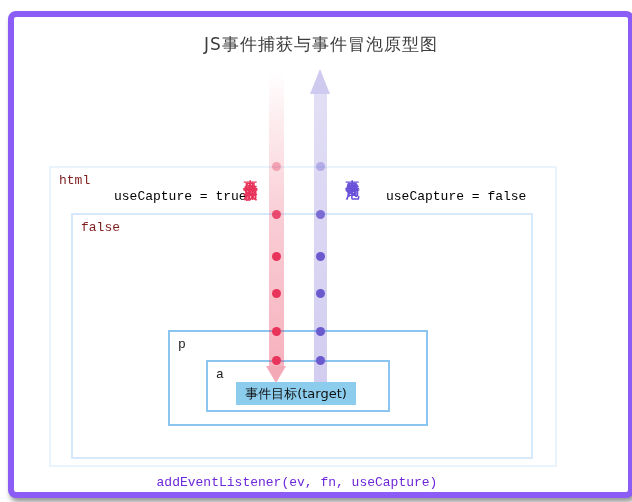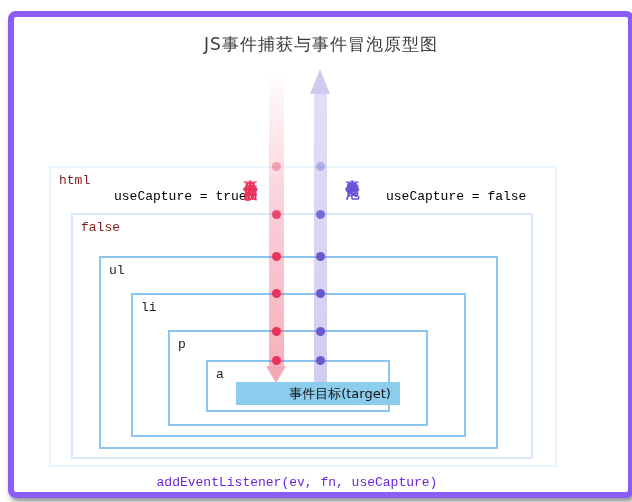--- a/index.html
+++ b/index.html
@@ -39,44 +39,38 @@
   .band-bubble{left:300px;top:77px;width:13px;height:289px;
     background:linear-gradient(to bottom,rgba(106,90,205,.20) 0%,rgba(106,90,205,.30) 100%);}
   .arrow-bubble{left:296px;top:52px;width:0;height:0;
     border-left:10px solid transparent;border-right:10px solid transparent;
     border-bottom:25px solid rgba(106,90,205,.32);}
   .dot{position:absolute;width:9px;height:9px;border-radius:50%;}
   .dot.red{background:#e8335a;left:258px;}
   .dot.purple{background:#6a5acd;left:302px;}
   .target{position:absolute;left:222px;top:365px;width:120px;height:23px;
           background:#8ccdee;color:#111;font-size:13px;line-height:23px;
-          text-align:center;padding-left:44px;}
+          text-align:center;}
   .footer{position:absolute;left:0;top:458px;width:566px;text-align:center;
           font-family:"Liberation Mono","DejaVu Sans Mono",monospace;
           font-size:13px;color:#6d28d9;}
 </style>
 </head>
 <body>
 
 <div id="stage">
   <div class="window">
 
     <div class="title">JS事件捕获与事件冒泡原型图</div>
 
     <div class="box box-html">
       <span class="tag">html</span>
     </div>
     <div class="box box-body">
       <span class="tag">false</span>
-    </div>
-    <div class="box box-ul">
-      <span class="tag">ul</span>
-    </div>
-    <div class="box box-li">
-      <span class="tag">li</span>
     </div>
     <div class="box box-p">
       <span class="tag">p</span>
     </div>
     <div class="box box-a">
       <span class="tag">a</span>
     </div>
 
     <div class="usecap left mono">useCapture = true</div>
     <div class="usecap right mono">useCapture = false</div>

